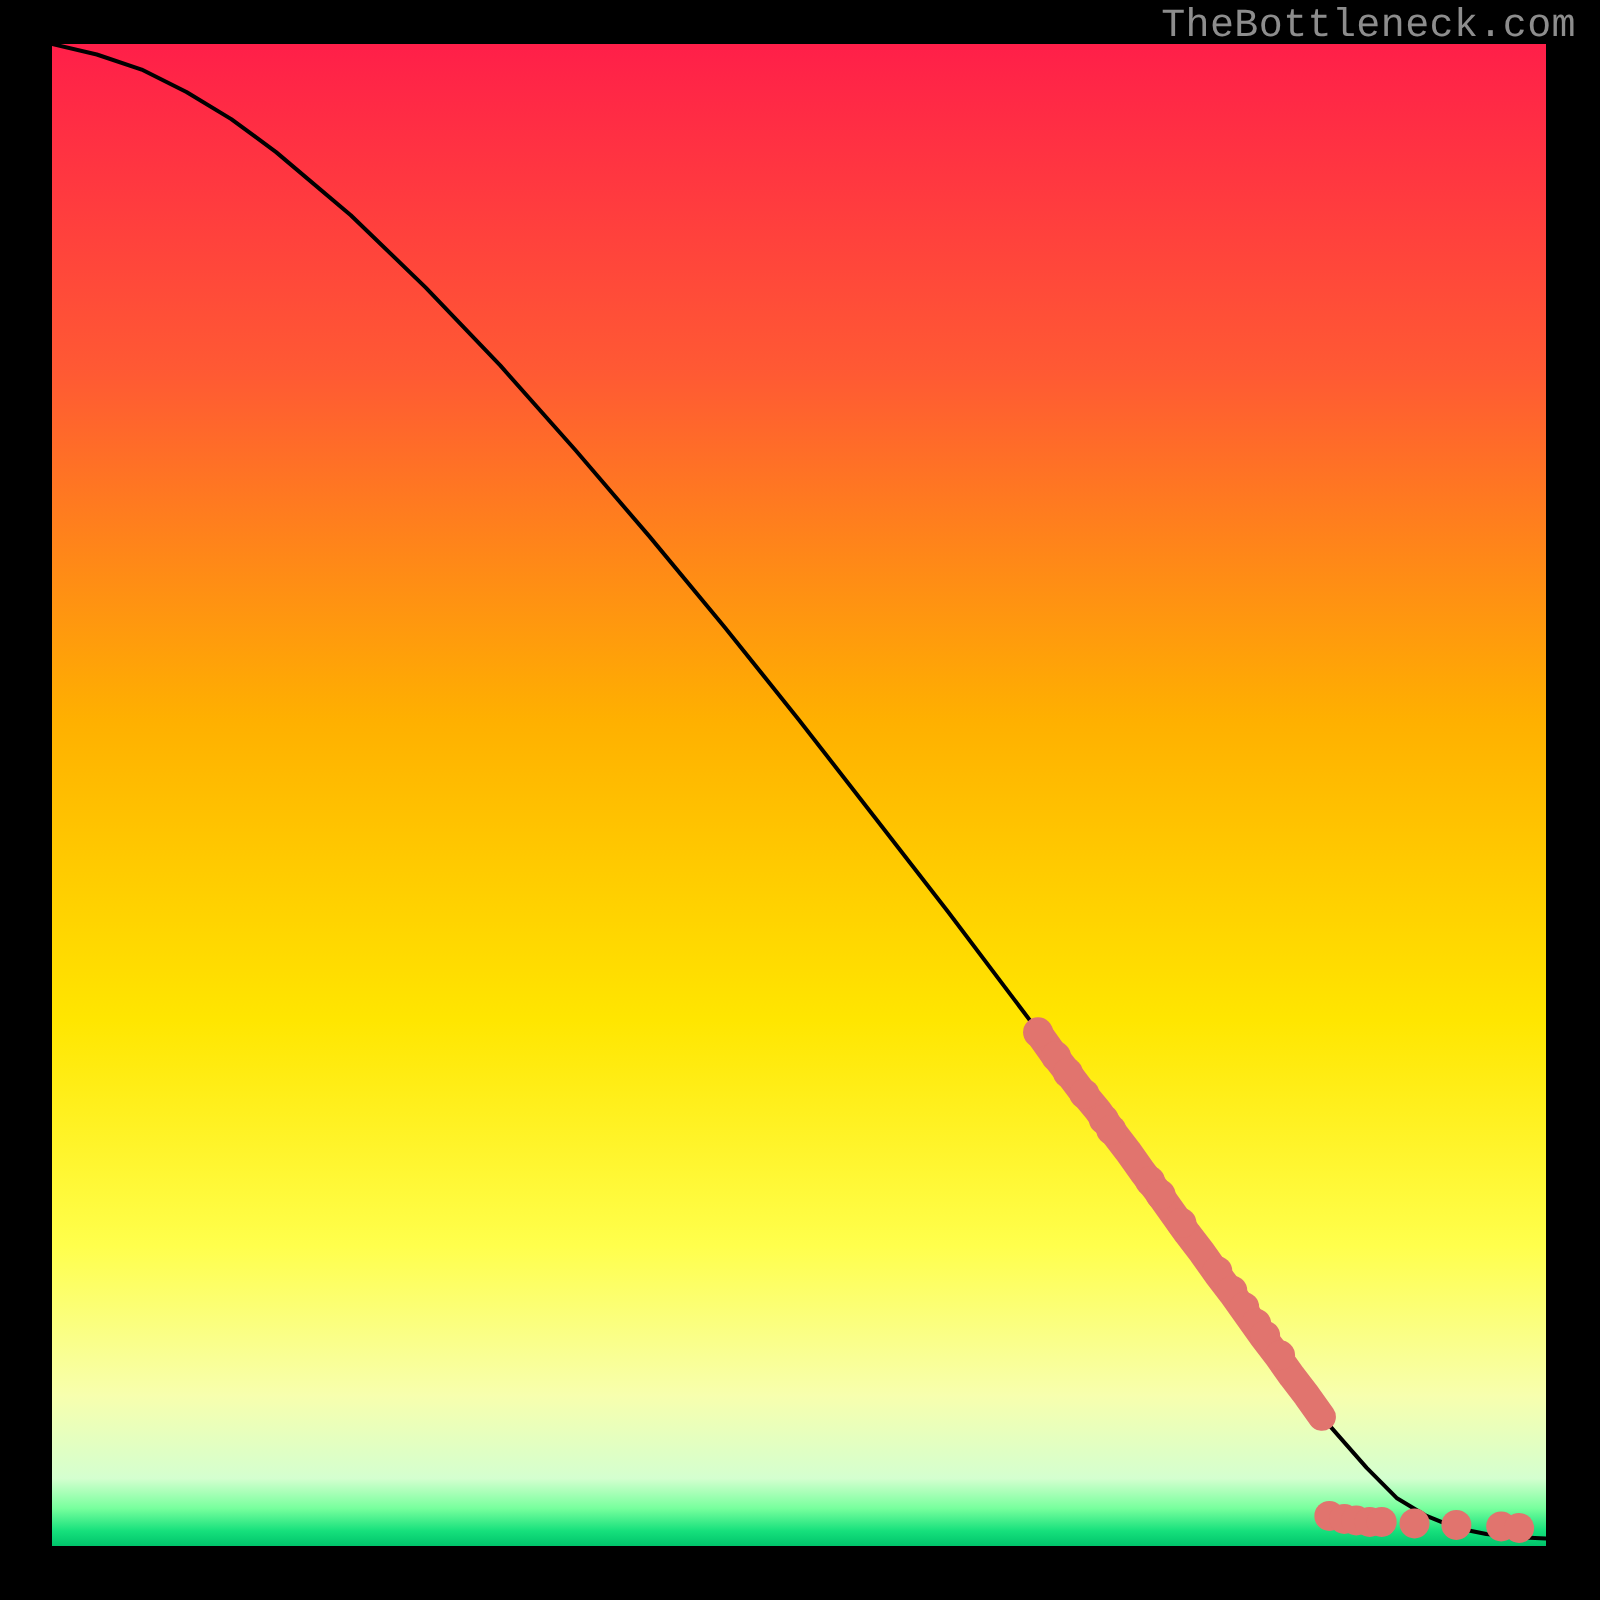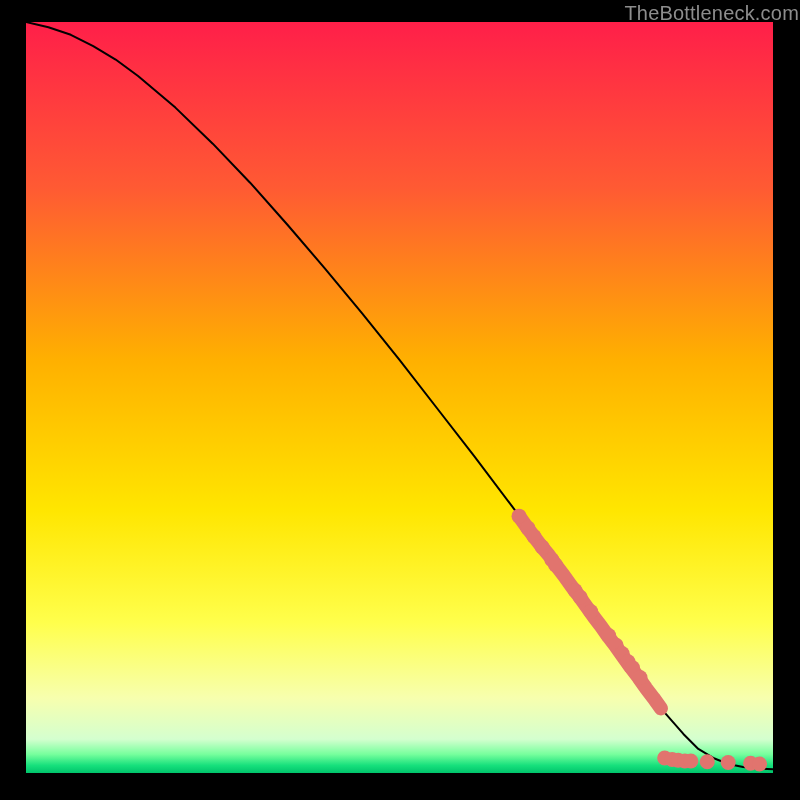--- a/index.html
+++ b/index.html
@@ -29,26 +29,27 @@
     z-index: 1;
   }
   .plot-svg {
     position: absolute;
     left: 0; top: 0; width: 100%; height: 100%;
     z-index: 2;
   }
   .watermark {
     position: absolute;
     top: 2px;
-    right: 1px;
+    right: 12px;
     color: #8d8d8d;
     font-size: 20px;
     font-weight: 500;
     letter-spacing: 0.2px;
     z-index: 5;
+    font-family: Liberation Mono, monospace;
   }
 </style>
 </head>
 <body>
 
 <div class="stage">
   <div class="watermark">TheBottleneck.com</div>
 
   <div class="plot-area">
     <svg class="plot-bg" viewBox="0 0 747 751" preserveAspectRatio="none">

